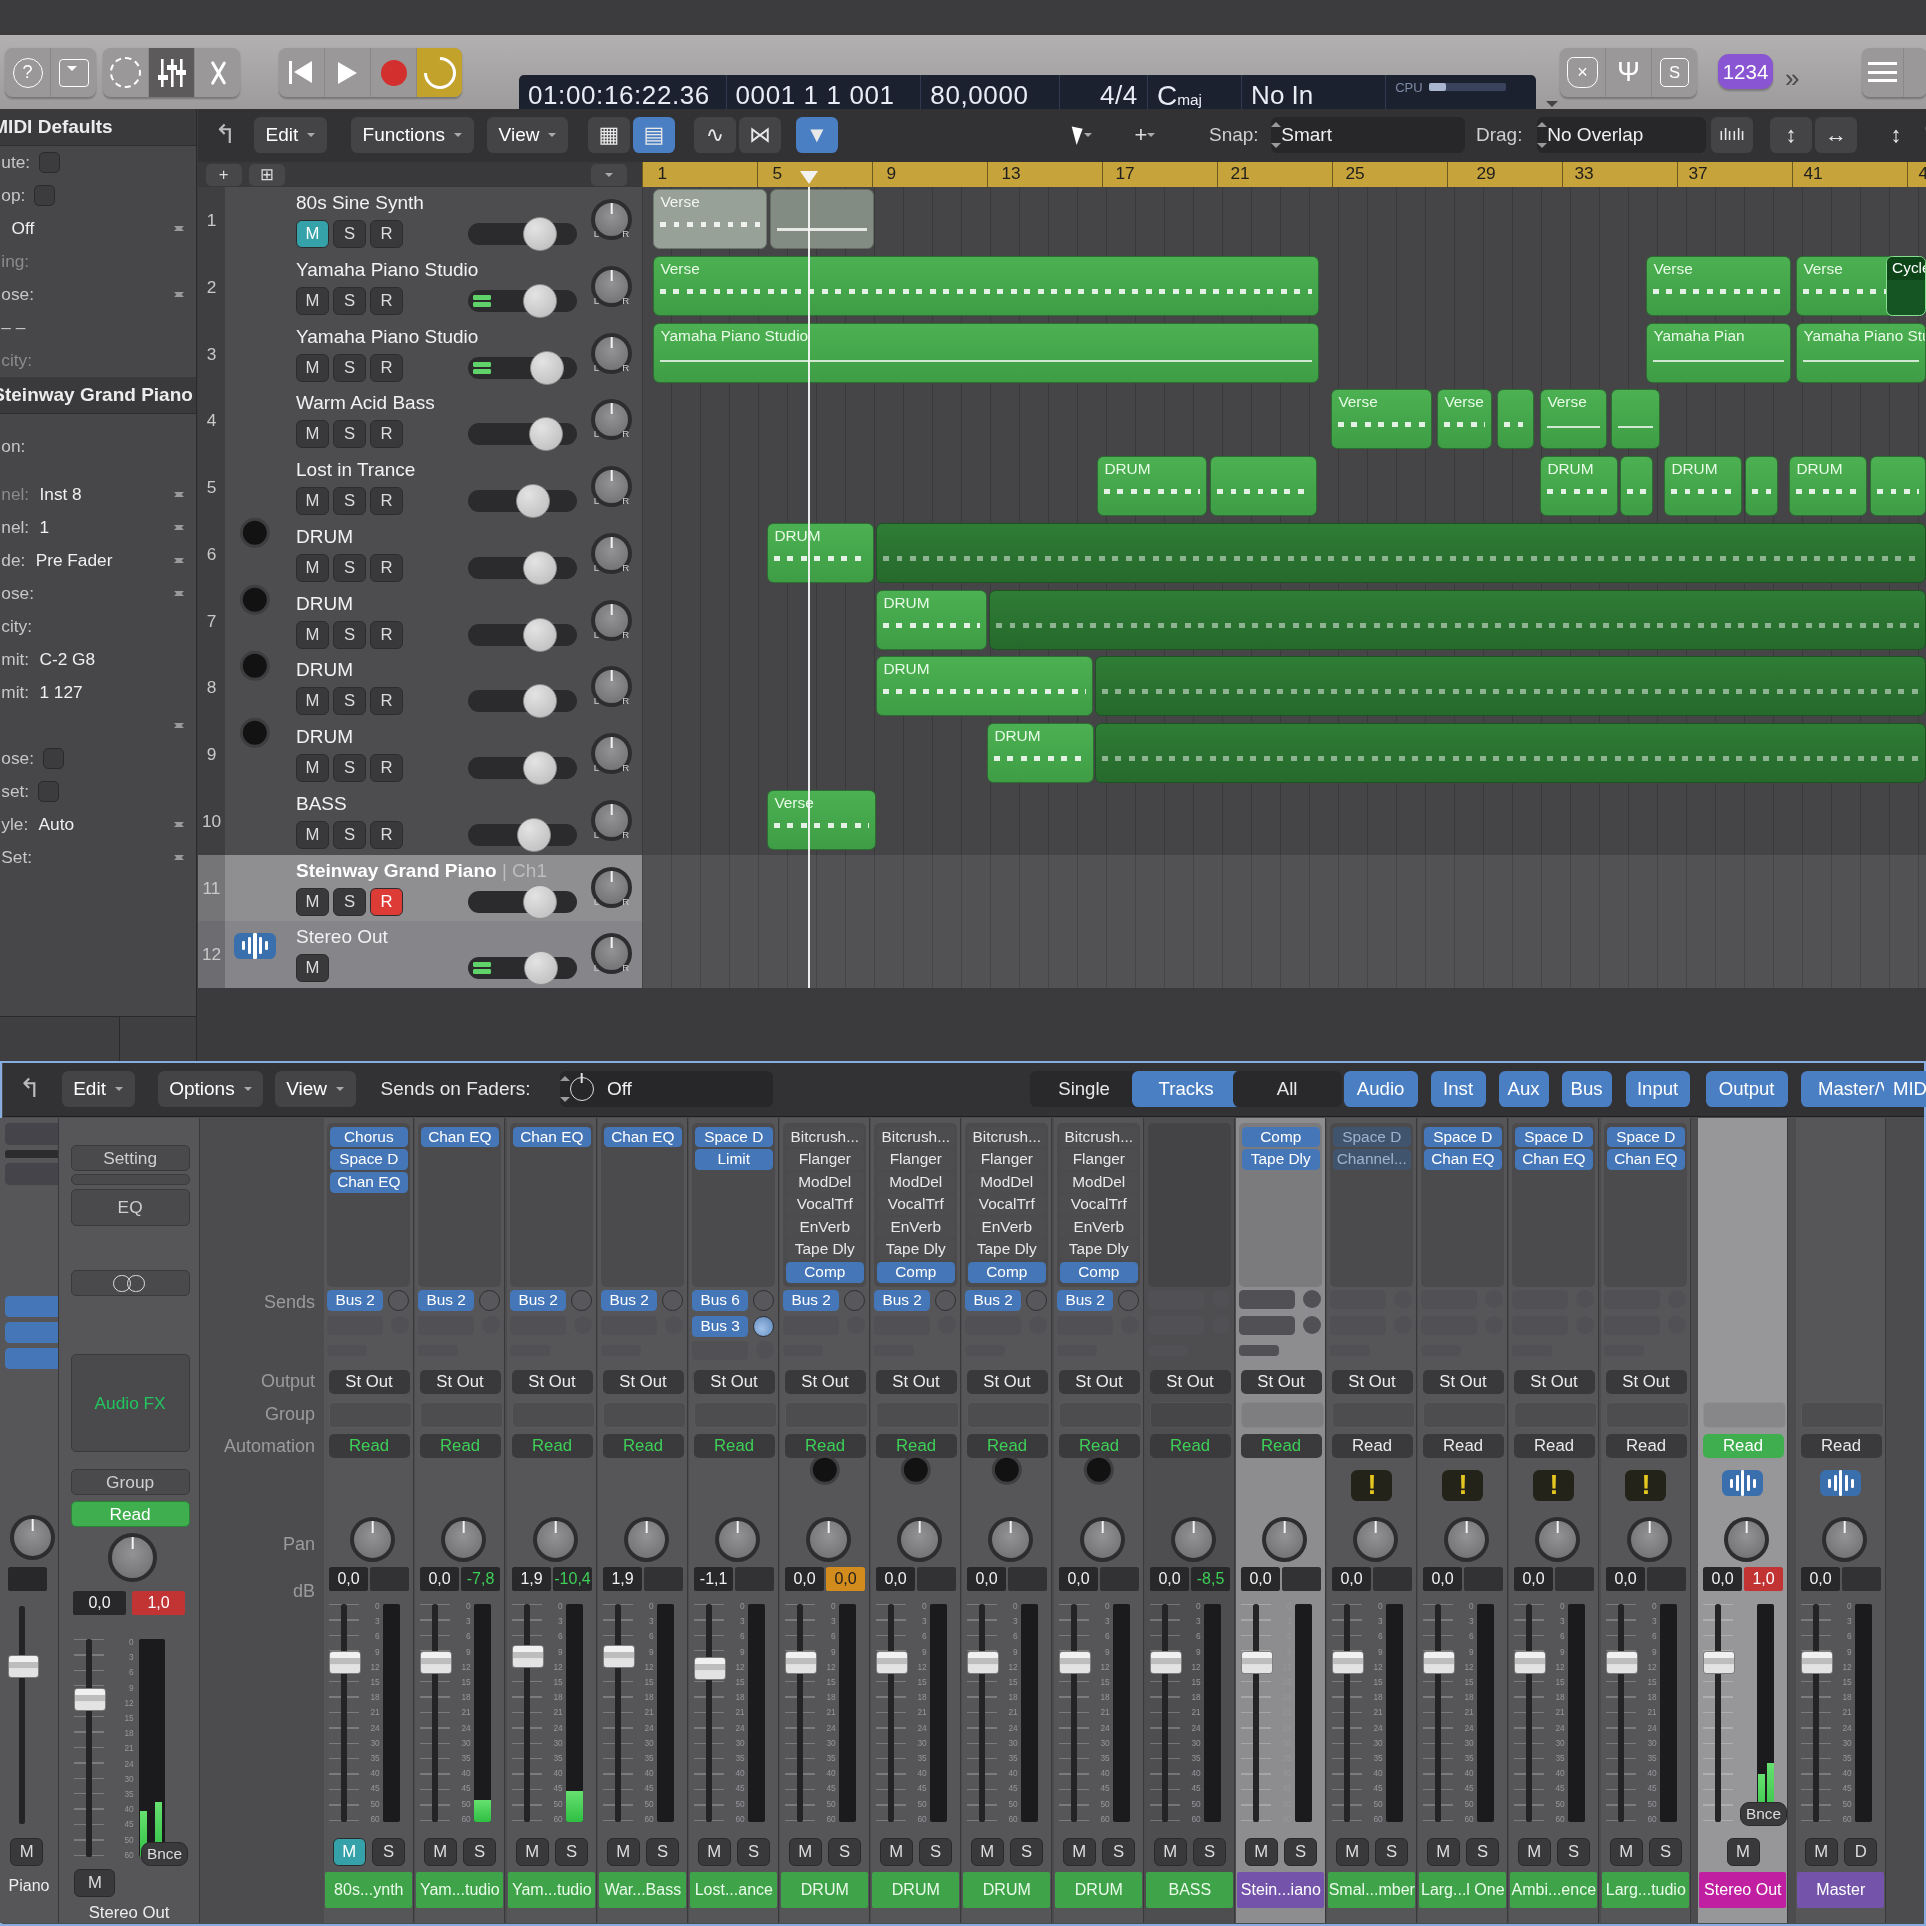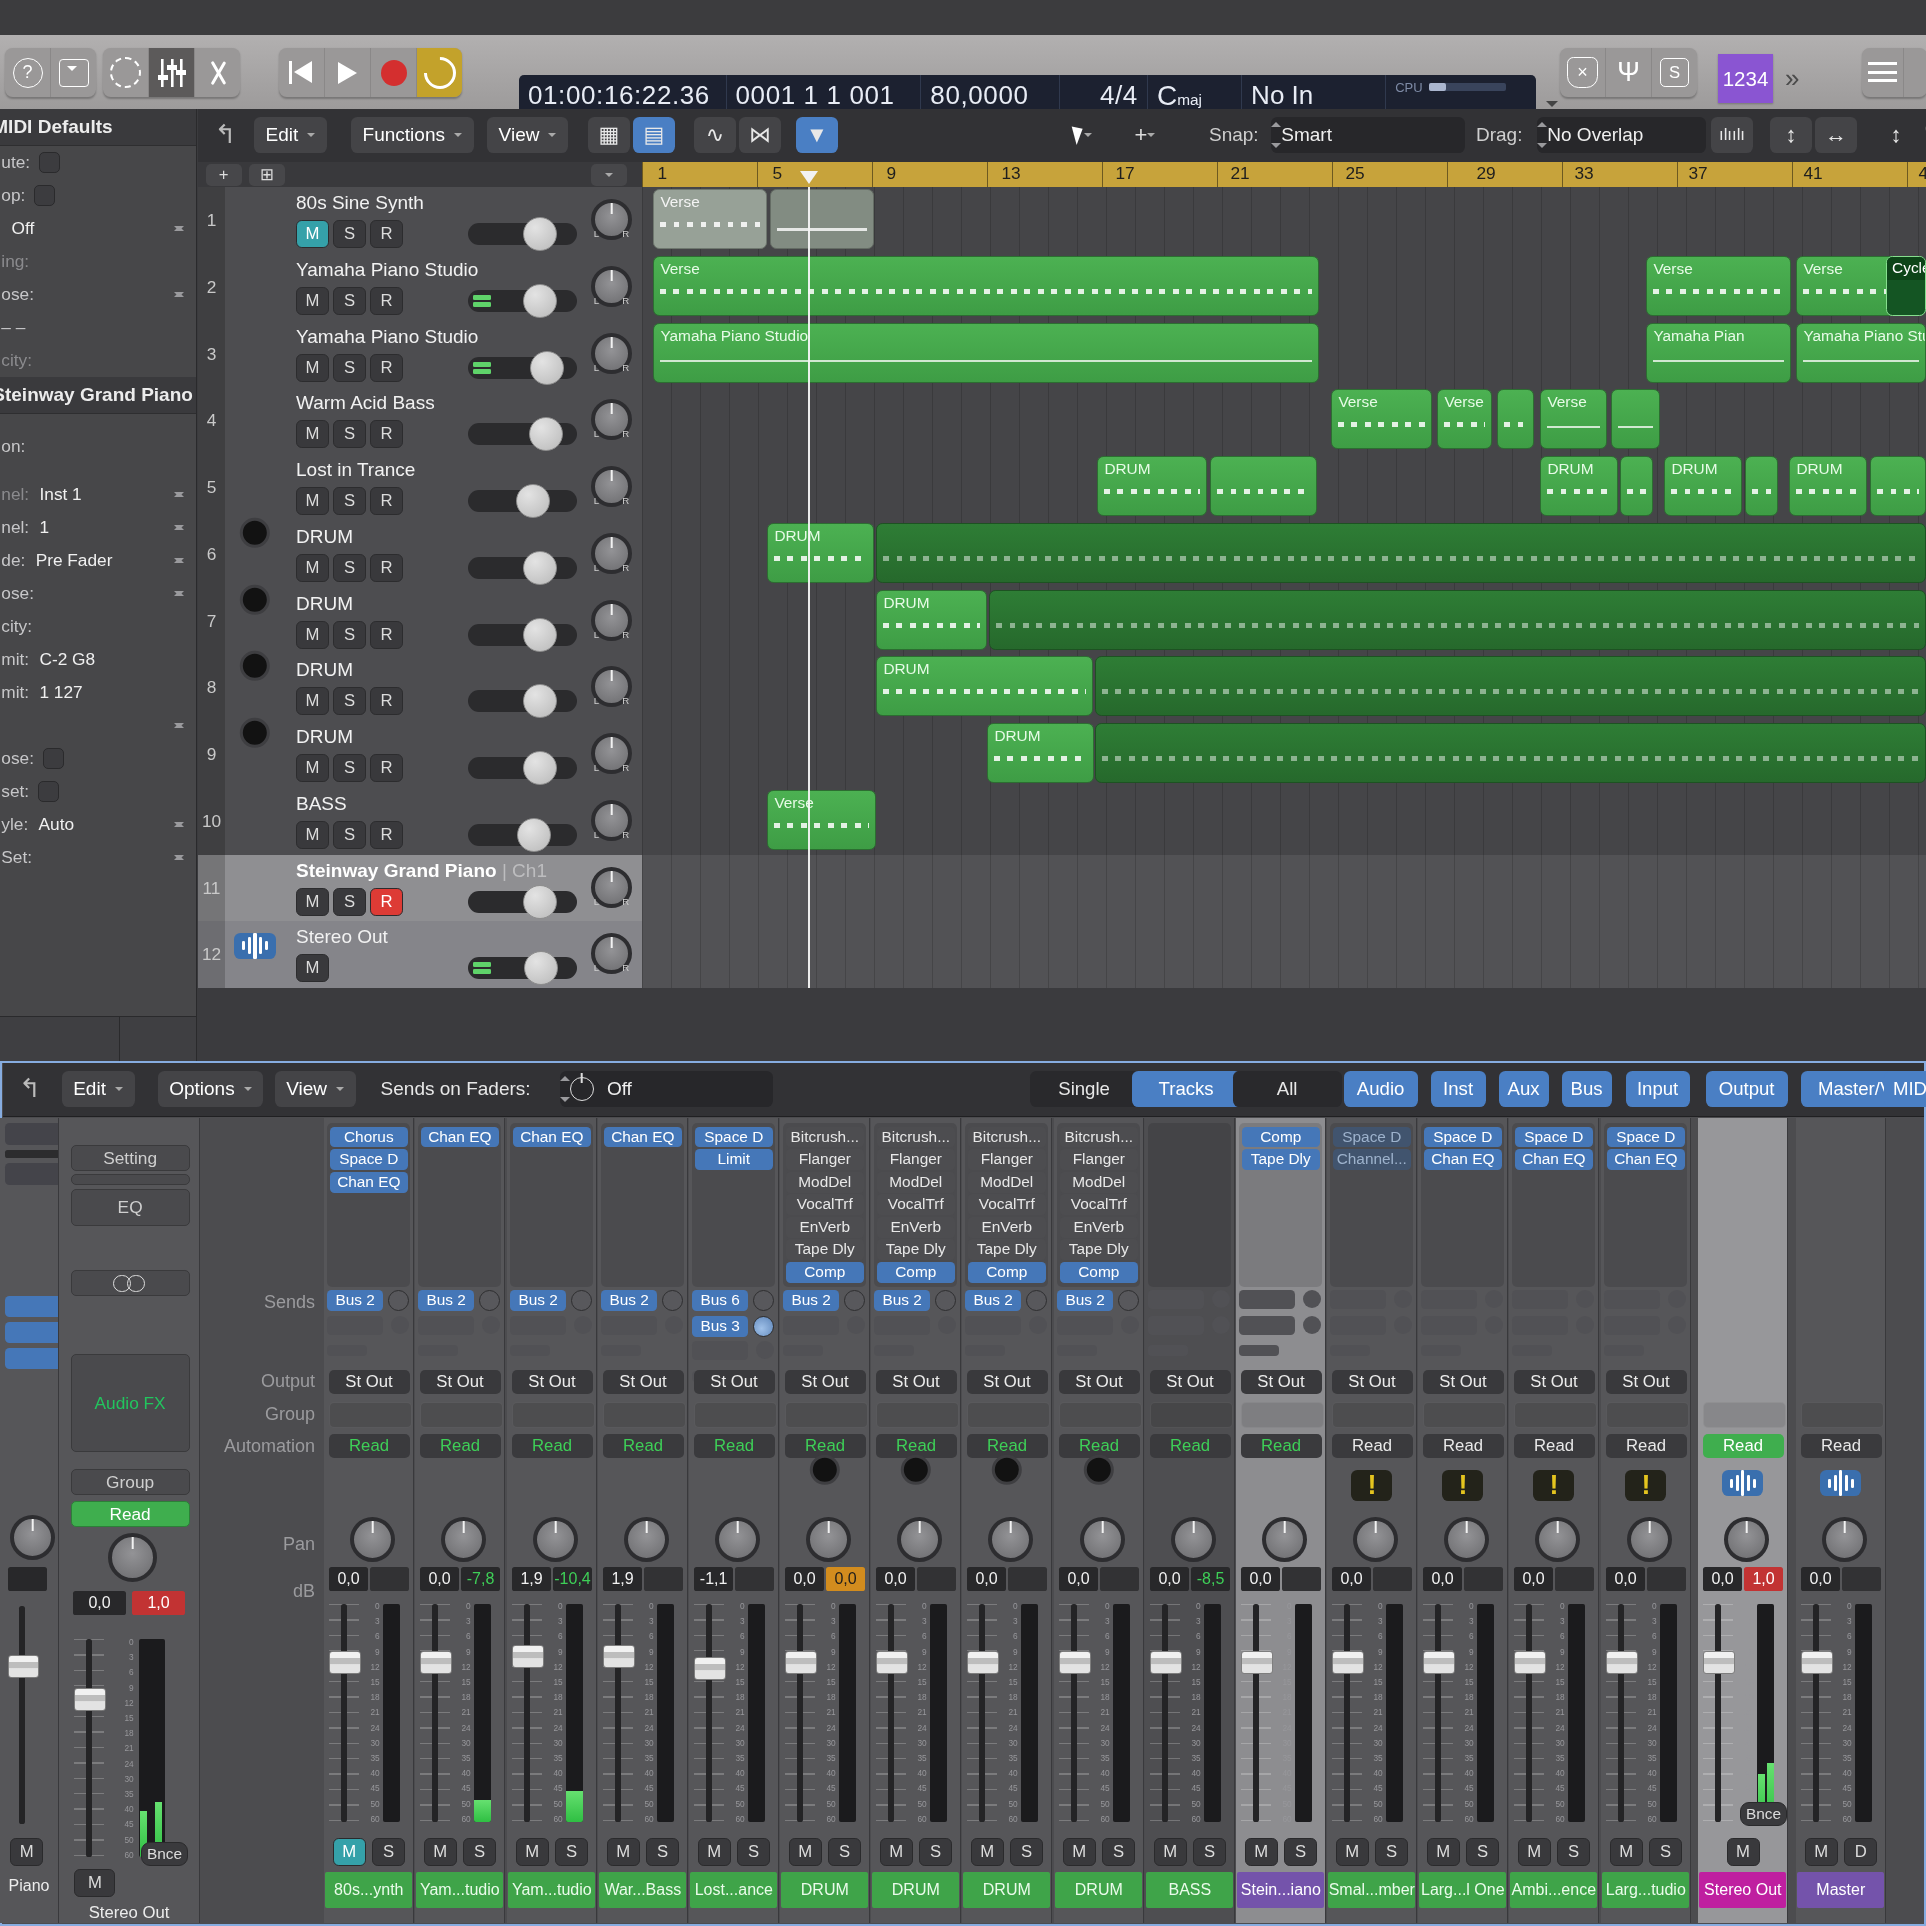--- a/index.html
+++ b/index.html
@@ -43,21 +43,21 @@
   .lcd-sec{border-right:1.3px solid #30394e;padding:5.1px 9px;display:flex;flex-direction:column;justify-content:space-between;}
   .lcd-sec:last-child{border-right:none;}
   .lcd-big{font-size:26px;letter-spacing:0.6px;white-space:pre;}
   .lcd-small{font-size:18.6px;color:#e8ecf5;white-space:pre;}
   .keybig{font-size:28px;}
   .keysmall{font-size:15.4px;}
   .cpu-lab{font-size:13px;color:#7d8aa5;margin-right:6.4px;}
   .meterbar{display:inline-block;width:77px;height:7.7px;background:#39445c;border-radius:1.9px;position:relative;top:-1.3px;}
   .meterbar i{position:absolute;left:0;top:0;height:7.7px;background:#aab6cf;border-radius:1.9px;}
   .lcd-chev{position:absolute;right:-22px;top:26px;border:6.4px solid transparent;border-top-color:#444;}
-  #btn-1234{position:absolute;left:1718px;top:19px;width:55px;height:49px;background:#8a55d2;border-radius:0;color:#fff;
+  #btn-1234{position:absolute;left:1718px;top:19px;width:55px;height:35px;background:#8a55d2;border-radius:11px;color:#fff;
     font-size:20.5px;display:flex;align-items:center;justify-content:center;box-shadow:0 1.3px 1.9px rgba(0,0,0,.25);}
   #btn-more{position:absolute;left:1785px;top:28px;font-size:26px;color:#4a4a4a;}
   .shield{width:29.5px;height:29.5px;border:1.9px solid #fff;border-radius:6.4px 6.4px 11.6px 11.6px;display:flex;align-items:center;justify-content:center;font-size:18px;color:#fff;}
   .sbox{width:27px;height:27px;border:1.9px solid #fff;border-radius:5.1px;display:flex;align-items:center;justify-content:center;font-size:16.7px;color:#fff;}
   .psi{font-size:27px;color:#fff;}
   .bars-ic{width:29.5px;height:26px;background:
      linear-gradient(#fff,#fff) 0 2.6px/29.5px 3.2px no-repeat,
      linear-gradient(#fff,#fff) 0 11px/29.5px 3.2px no-repeat,
      linear-gradient(#fff,#fff) 0 19px/29.5px 3.2px no-repeat;}
   
@@ -366,21 +366,21 @@
     <div class="insp-header">Steinway Grand Piano</div>
     <div id="insp-rows2">
         <div class="insp-row" style="height: 64px;">
           <div>on:</div>
           <div class="insp-icon">
             <div class="icon-piano"></div>
           </div>
         </div>
         <div class="insp-row dim">
           <div>nel:</div>
-          <div class="val">Inst 1</div>
+          <div class="val">Inst 8</div>
           <div class="stp"></div>
         </div>
         <div class="insp-row">
           <div>nel:</div>
           <div class="val">1</div>
           <div class="stp"></div>
         </div>
         <div class="insp-row">
           <div>de:</div>
           <div class="val">Pre Fader</div>

